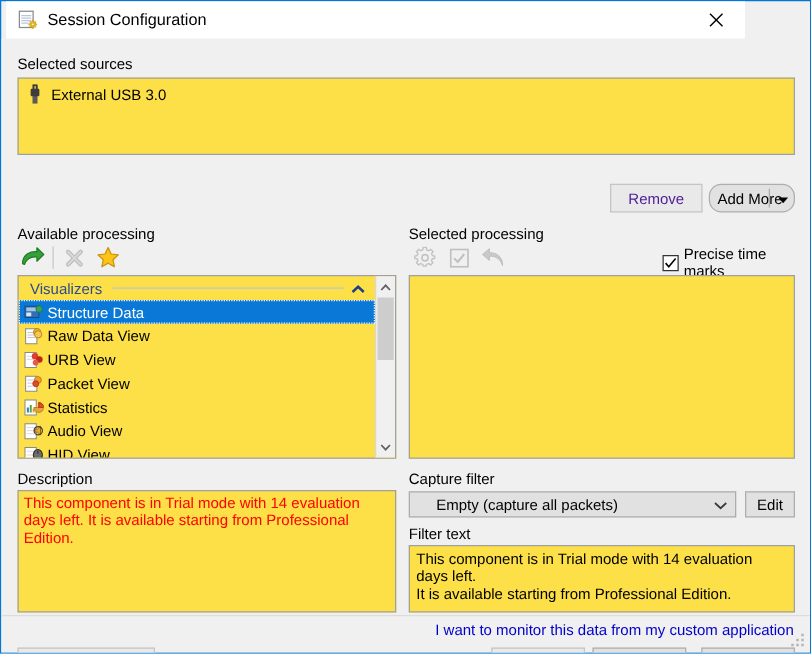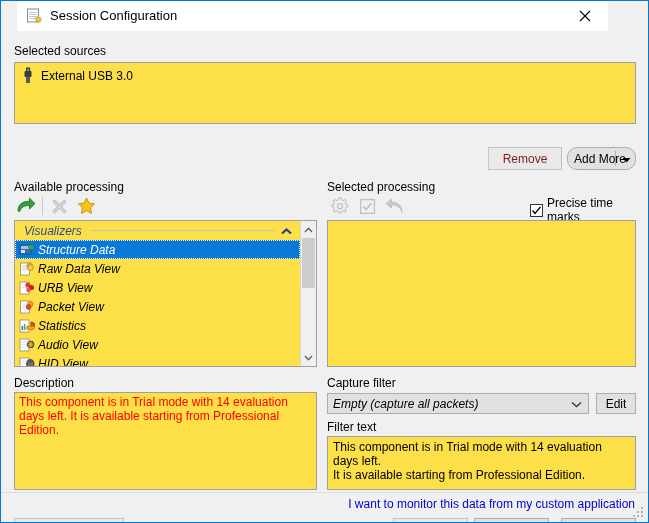--- a/index.html
+++ b/index.html
@@ -18,21 +18,21 @@
     height: 523px;
     box-sizing: border-box;
     border: 1px solid #0078d7;
     background: #f0f0f0;
     overflow: hidden;
   }
 
   
   #titlebar {
     position: absolute;
-    left: 16px; top: 0;
+    left: 4px; top: 0;
     width: 591px;
     height: 30px;
     background: #ffffff;
     box-sizing: border-box;
   }
   #title-icon {
     position: absolute;
     left: 9px; top: 7px;
     width: 16px; height: 16px;
   }
@@ -98,21 +98,21 @@
     border: 1px solid #adadad;
     font-family: "Liberation Sans", sans-serif;
     font-size: 12px;
     color: #000;
     display: flex;
     align-items: center;
     justify-content: center;
     cursor: default;
     padding: 0;
   }
-  .btn.disabled { color: #7f1d1d; background:#e9e9e9; border-color:#c4c4c4; }
+  .btn.disabled { color: #4c1d95; background:#e9e9e9; border-color:#c4c4c4; }
   #btn-remove { left: 487px; top: 116px; width: 74px; height: 23px; }
   #btn-addmore { left: 566px; top: 116px; width: 69px; height: 23px; justify-content:flex-start;border-radius:10px; }
   #btn-addmore .am-text { padding-left: 6px; }
   #btn-addmore .am-sep {
     position:absolute; right:19px; top:3px; bottom:3px;
     border-left:1px solid #adadad;
   }
   #btn-addmore .am-arrow {
     position:absolute; right:4px; top:50%; transform:translateY(-50%);
   }
@@ -145,21 +145,20 @@
   }
   #precise-wrap .cbl { font-size:12px; }
 
   
   #avail-box { left: 13px; top: 189px; width: 303px; height: 147px; }
   #selproc-box { left: 326px; top: 189px; width: 309px; height: 147px; }
 
   #avail-inner {
     position:absolute; left:0; top:0; right:16px; bottom:0;
     overflow:hidden;
-    font-style:italic;
   }
   .group-header {
     position:relative;
     height:19px;
     display:flex;
     align-items:center;
     padding-left:9px;
     color:#2a4b8d;
     font-size:12px;
   }
@@ -219,21 +218,21 @@
   #lbl-capfilter { left: 326px; top: 345px; }
   #combo {
     position:absolute; left:326px; top:362px; width:262px; height:21px;
     box-sizing:border-box;
     background:#e1e1e1;
     border:1px solid #acacac;
     display:flex; align-items:center;
     font-size:12px;
     cursor:default;
   }
-  #combo .cb-text { padding-left:5px;font-style:italic; }
+  #combo .cb-text { padding-left:21px; }
   #combo .cb-arrow { position:absolute; right:6px; top:50%; transform:translateY(-50%); }
   #btn-edit { left: 595px; top: 362px; width: 40px; height: 21px; }
 
   #lbl-filtertext { left: 326px; top: 389px; }
   #filter-box { left: 326px; top: 405px; width: 309px; height: 54px; }
   #filter-inner { position:absolute; left:5px; top:3px; right:5px; font-size:12px; line-height:14px; }
 
   
   #link {
     position:absolute; right:13px; top:466px;

